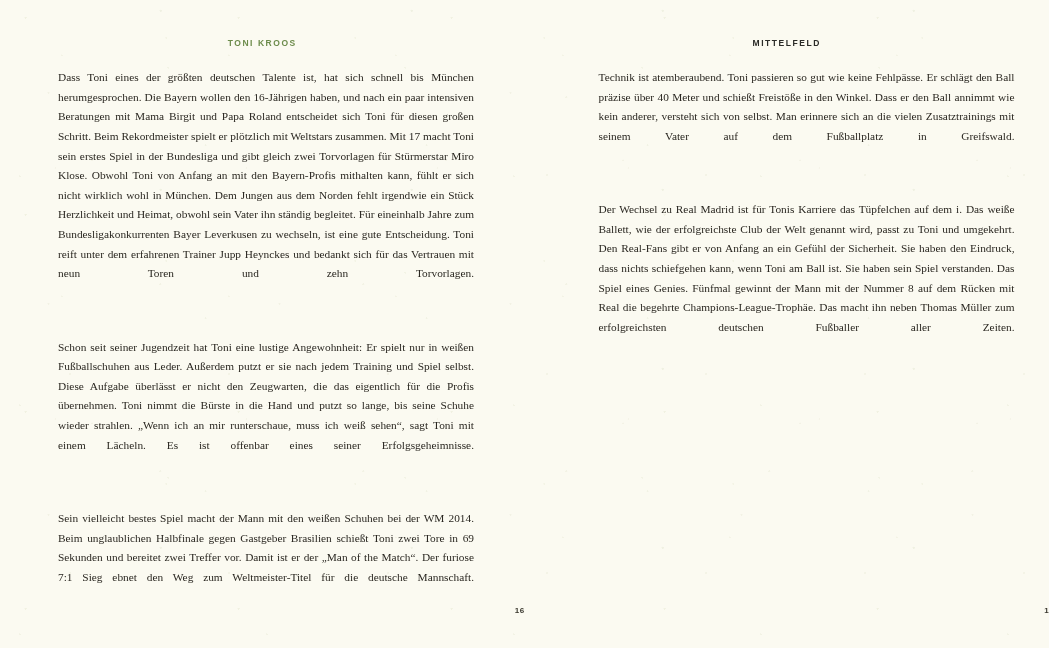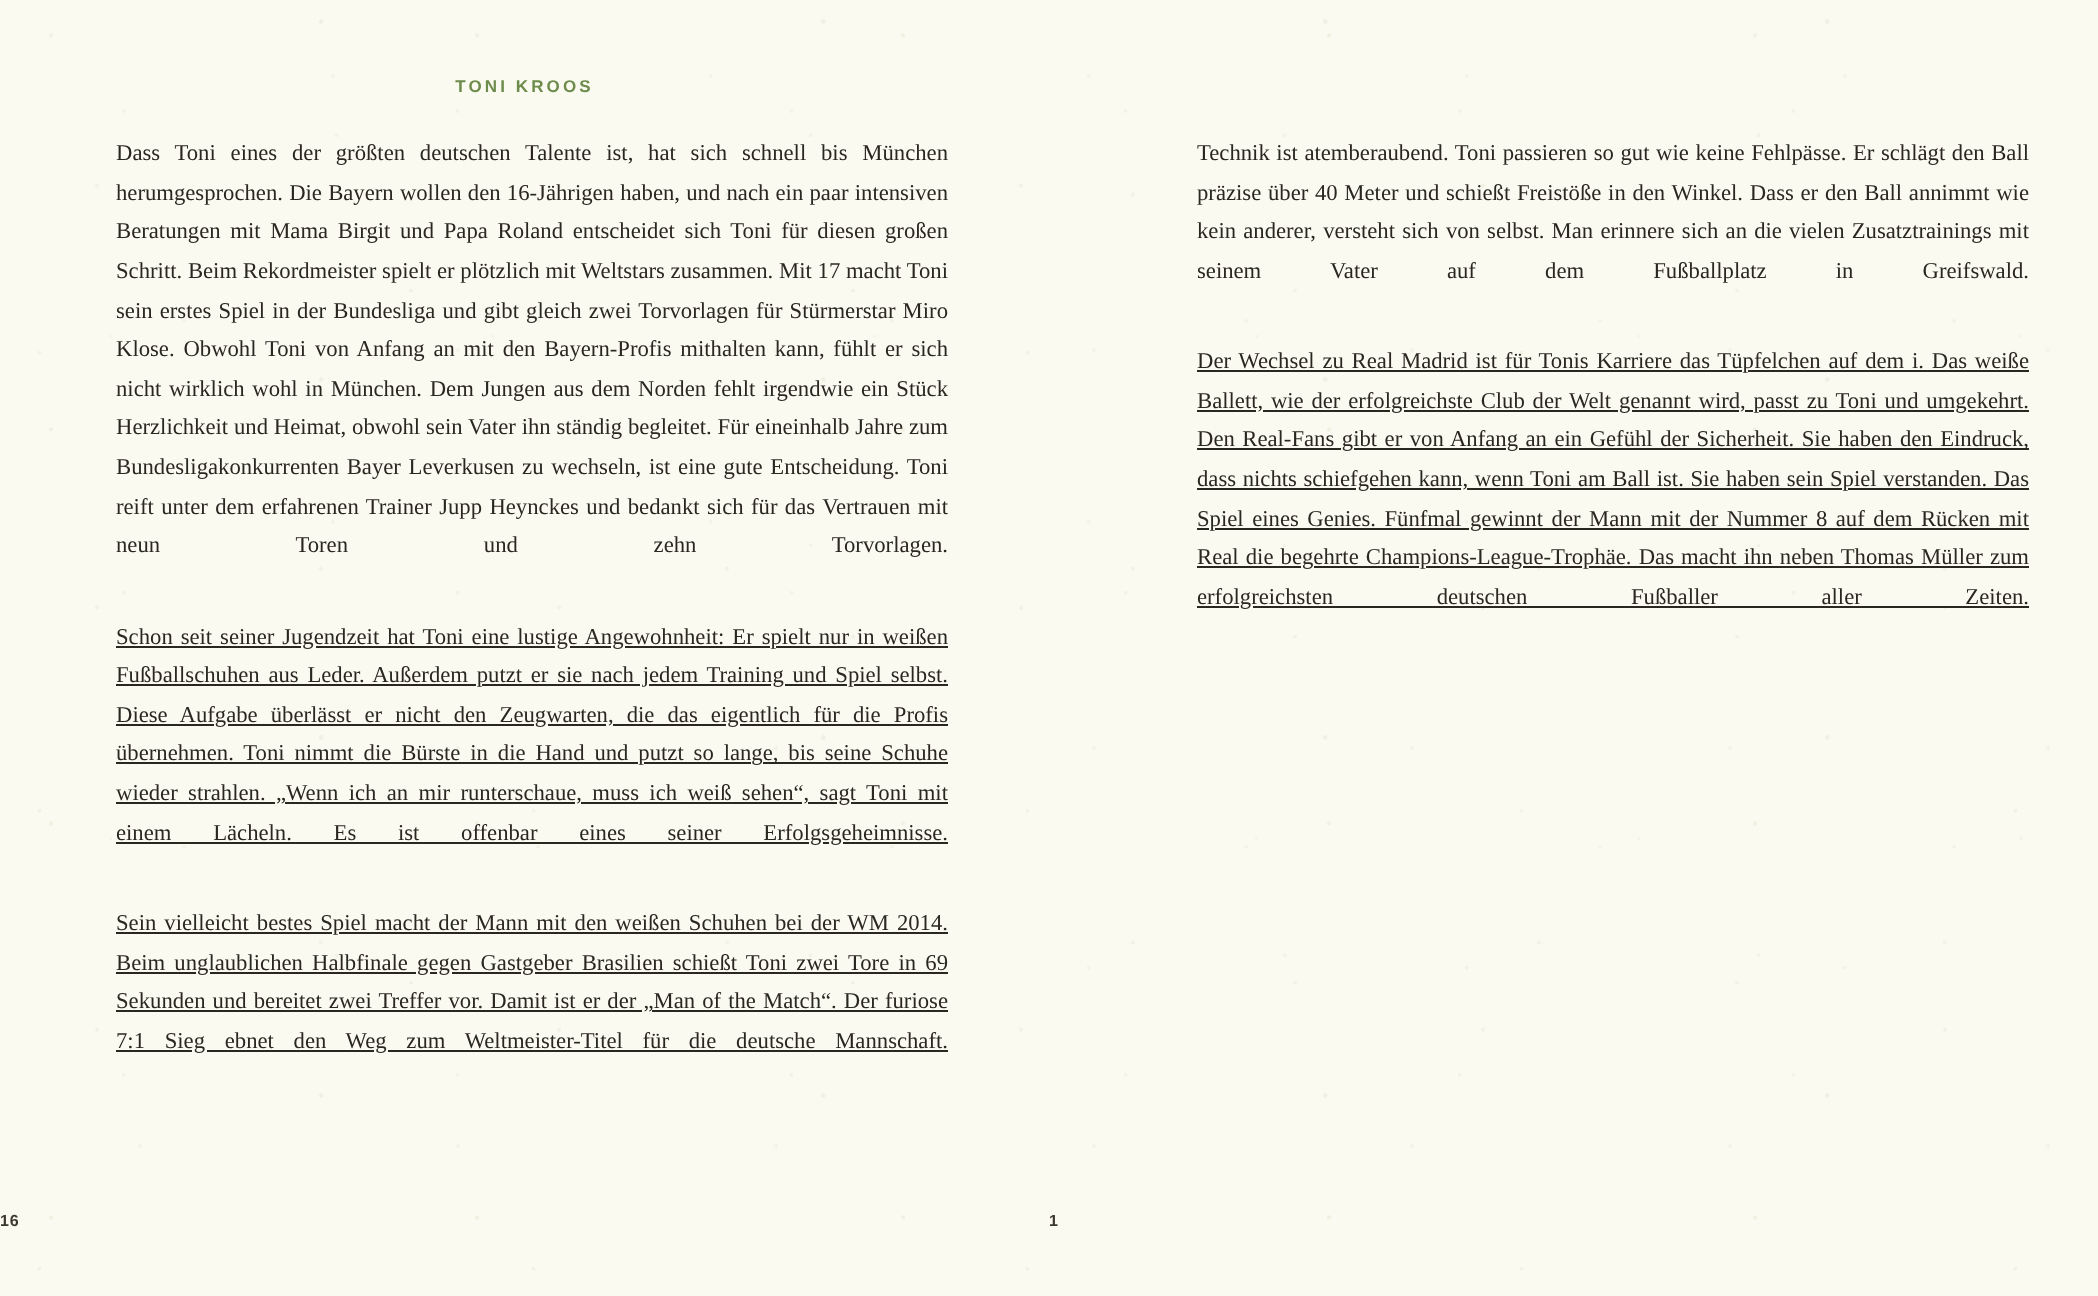--- a/index.html
+++ b/index.html
@@ -83,36 +83,35 @@
   .page.recto .text-block { left: 74px; }
 
   .text-block p {
     margin: 0;
     text-indent: 0;
   }
   .text-block p.indent {
     text-indent: 19px;
   }
   .text-block p.gap {
-    margin-top: 6px;
-    text-decoration: underline;
+    margin-top: 34px;
   }
 
   
   .text-block p::after {
     content: "";
     display: inline-block;
     width: 100%;
   }
 
   .folio {
     position: absolute;
     bottom: 33px;
     width: 100%;
-    text-align: left;
+    text-align: right;
     font-family: "Liberation Sans", "DejaVu Sans", sans-serif;
     font-size: 8px;
     font-weight: 700;
     letter-spacing: 0.4px;
     color: #3a382f;
     line-height: 1;
     margin-top: 16px;
   }
 </style>
 </head>
@@ -129,20 +128,21 @@
       <p>Dass Toni eines der größten deutschen Talente ist, hat sich schnell bis München herumgesprochen. Die Bayern wollen den 16-Jährigen haben, und nach ein paar intensiven Beratungen mit Mama Birgit und Papa Roland entscheidet sich Toni für diesen großen Schritt. Beim Rekordmeister spielt er plötzlich mit Weltstars zusammen. Mit 17 macht Toni sein erstes Spiel in der Bundesliga und gibt gleich zwei Torvorlagen für Stürmerstar Miro Klose. Obwohl Toni von Anfang an mit den Bayern-Profis mithalten kann, fühlt er sich nicht wirklich wohl in München. Dem Jungen aus dem Norden fehlt irgendwie ein Stück Herzlichkeit und Heimat, obwohl sein Vater ihn ständig begleitet. Für eineinhalb Jahre zum Bundesligakonkurrenten Bayer Leverkusen zu wechseln, ist eine gute Entscheidung. Toni reift unter dem erfahrenen Trainer Jupp Heynckes und bedankt sich für das Vertrauen mit neun Toren und zehn Torvorlagen.</p>
       <p class="gap">Schon seit seiner Jugendzeit hat Toni eine lustige Angewohnheit: Er spielt nur in weißen Fußballschuhen aus Leder. Außerdem putzt er sie nach jedem Training und Spiel selbst. Diese Aufgabe überlässt er nicht den Zeugwarten, die das eigentlich für die Profis übernehmen. Toni nimmt die Bürste in die Hand und putzt so lange, bis seine Schuhe wieder strahlen. „Wenn ich an mir runterschaue, muss ich weiß sehen“, sagt Toni mit einem Lächeln. Es ist offenbar eines seiner Erfolgsgeheimnisse.</p>
       <p class="gap">Sein vielleicht bestes Spiel macht der Mann mit den weißen Schuhen bei der WM 2014. Beim unglaublichen Halbfinale gegen Gastgeber Brasilien schießt Toni zwei Tore in 69 Sekunden und bereitet zwei Treffer vor. Damit ist er der „Man of the Match“. Der furiose 7:1 Sieg ebnet den Weg zum Weltmeister-Titel für die deutsche Mannschaft.</p>
 
     </div>
 
     <div class="folio">16</div>
   </div>
 
   <div class="page recto">
+    <div class="running-head recto">MITTELFELD</div>
 
     <div class="text-block">
       <p>Technik ist atemberaubend. Toni passieren so gut wie keine Fehlpässe. Er schlägt den Ball präzise über 40 Meter und schießt Freistöße in den Winkel. Dass er den Ball annimmt wie kein anderer, versteht sich von selbst. Man erinnere sich an die vielen Zusatztrainings mit seinem Vater auf dem Fußballplatz in Greifswald.</p>
       <p class="gap">Der Wechsel zu Real Madrid ist für Tonis Karriere das Tüpfelchen auf dem i. Das weiße Ballett, wie der erfolgreichste Club der Welt genannt wird, passt zu Toni und umgekehrt. Den Real-Fans gibt er von Anfang an ein Gefühl der Sicherheit. Sie haben den Eindruck, dass nichts schiefgehen kann, wenn Toni am Ball ist. Sie haben sein Spiel verstanden. Das Spiel eines Genies. Fünfmal gewinnt der Mann mit der Nummer 8 auf dem Rücken mit Real die begehrte Champions-League-Trophäe. Das macht ihn neben Thomas Müller zum erfolgreichsten deutschen Fußballer aller Zeiten.</p>
     </div>
 
     <div class="folio">1</div>
   </div>
 
 </div>

